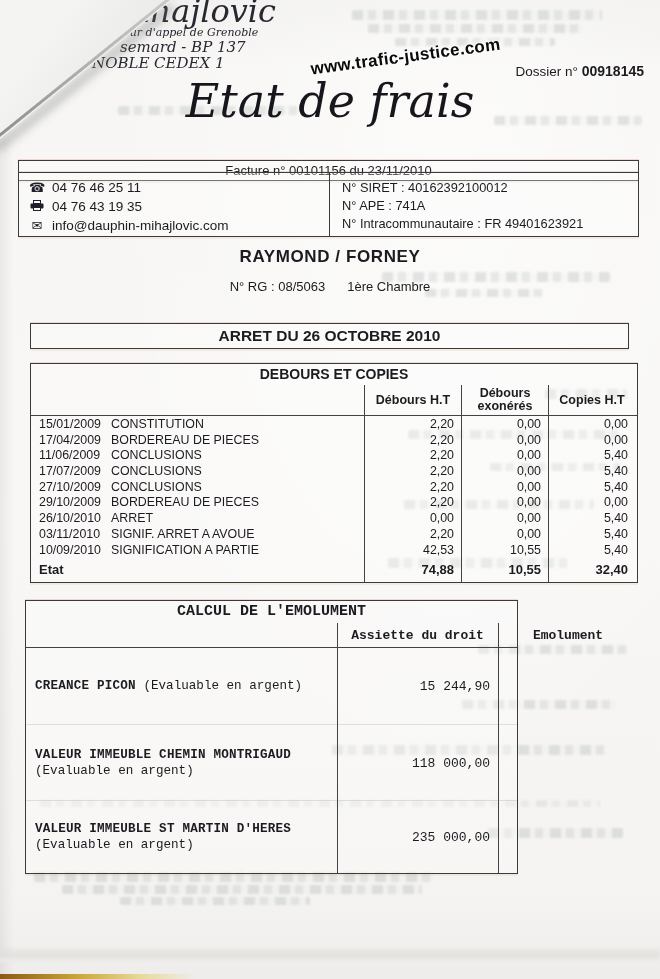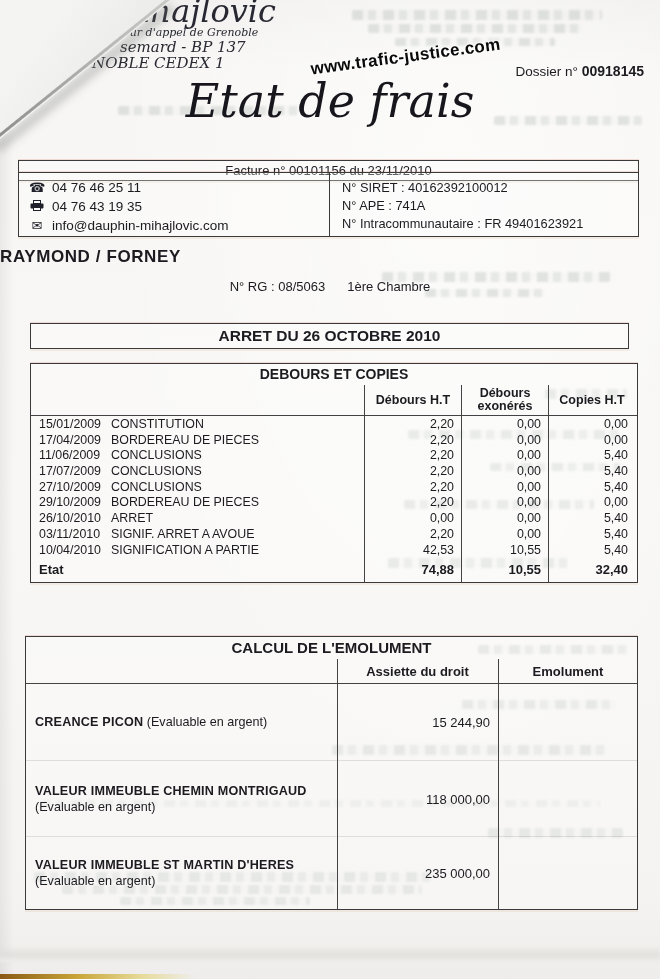--- a/index.html
+++ b/index.html
@@ -37,41 +37,41 @@
   
   .box-edge { border:1px solid #3a3a3c; box-shadow:0 -1px 0 rgba(195,90,55,0.18), 0 2px 0 rgba(205,145,85,0.12); background:rgba(255,255,255,0.30); box-sizing:border-box; }
   .invoice-box { position:absolute; left:18px; top:140px; width:621px; height:21px;
     display:flex; align-items:center; justify-content:center; font-size:13px; z-index:3;margin-top:20px; }
   .info-row { position:absolute; left:18px; top:172px; width:621px; height:65px; display:flex; z-index:3; }
   .info-left { width:312px; padding:5px 0 0 10px; }
   .info-right { flex:1; border-left:none !important; padding:6px 6px 0 12px; }
   .contact-line { display:flex; align-items:center; gap:7px; font-size:13.5px; height:19px; }
   .cicon { width:16px; text-align:center; font-family:"DejaVu Sans", sans-serif; font-size:13px; color:#20202a; }
   .company-line { font-size:12.8px; height:18px; line-height:18px; }
-  .parties { position:absolute; left:0; right:0; top:247px; text-align:left; font-size:17px; font-weight:bold; letter-spacing:0.6px; z-index:3; }
+  .parties { position:absolute; left:0; right:0; top:247px; text-align:center; font-size:17px; font-weight:bold; letter-spacing:0.6px; z-index:3; }
   .rg-row { position:absolute; left:0; right:0; top:279px; display:flex; justify-content:center; gap:22px; font-size:13px; z-index:3; }
   .arret-box { position:absolute; left:30px; top:323px; width:599px; height:26px;
     display:flex; align-items:center; justify-content:center; font-weight:bold; font-size:15.5px; z-index:3; }
   
   .debours { position:absolute; left:30px; top:363px; width:608px; height:220px; z-index:3; }
   .tbl-title { height:21px; line-height:21px; text-align:center; font-weight:bold; font-size:14px; }
   .dv { position:absolute; width:1px; background:#434345; top:21px; bottom:0; }
   .hline { position:absolute; left:0; right:0; height:1px; background:#434345; }
   .thead-cell { position:absolute; top:21px; height:30px; font-weight:bold; font-size:12.5px;
     display:flex; align-items:center; justify-content:center; text-align:center; line-height:13px; }
   .debours-rows { position:absolute; top:53px; left:0; right:0; }
   .drow { display:flex; height:15.7px; font-size:12.4px; line-height:15.7px; }
   .d-date { width:80px; padding-left:8px; box-sizing:border-box; }
   .d-label { width:253px; }
   .num { text-align:right; padding-right:7px; box-sizing:border-box; }
   .d-ht { width:97px; } .d-exo { width:87px; } .d-cop { width:87px; }
   .drow-total { position:absolute; bottom:2px; left:0; right:0; display:flex; font-weight:bold; height:20px; line-height:20px; font-size:13px; }
   .t-label { width:333px; padding-left:8px; box-sizing:border-box; }
   
-  .calcul { position:absolute; left:25px; top:636px; width:613px; height:274px; z-index:3; }
+  .calcul { position:absolute; left:25px; top:600px; width:493px; height:274px; z-index:3;font-family:Liberation Mono, monospace; }
   .calcul .tbl-title { height:22px; line-height:22px; font-size:15px; }
   .c-row { position:absolute; left:0; right:0; }
   .rowsep { border-top:1px solid rgba(120,120,122,0.20); }
   .c-desc { position:absolute; left:9px; width:292px; top:50%; transform:translateY(-50%); font-size:12.6px; line-height:16px; }
   .c-desc b { letter-spacing:0.2px; }
   .c-val { position:absolute; left:311px; width:153px; top:50%; transform:translateY(-50%); text-align:right; font-size:13px; }
   
   .ghost { position:absolute; z-index:2; filter:blur(1.2px); opacity:0.5; border-radius:2px;
     background:repeating-linear-gradient(90deg, rgba(118,134,126,0.38) 0 11px, rgba(118,134,126,0.05) 11px 16px, rgba(118,134,126,0.30) 16px 24px, rgba(118,134,126,0.04) 24px 31px); }
   .bottom-fade { position:absolute; left:0; right:0; top:946px; height:16px; z-index:4;
@@ -225,21 +225,21 @@
           <span class="d-cop num">5,40</span>
       </div>
       <div class="drow">
         <span class="d-date">03/11/2010</span>
           <span class="d-label">SIGNIF. ARRET A AVOUE</span>
           <span class="d-ht num">2,20</span>
           <span class="d-exo num">0,00</span>
           <span class="d-cop num">5,40</span>
       </div>
       <div class="drow">
-        <span class="d-date">10/04/2010</span>
+        <span class="d-date">10/09/2010</span>
           <span class="d-label">SIGNIFICATION A PARTIE</span>
           <span class="d-ht num">42,53</span>
           <span class="d-exo num">10,55</span>
           <span class="d-cop num">5,40</span>
       </div>
     </div>
 
     <div class="drow-total">
       <span class="t-label">Etat</span>
       <span class="d-ht num">74,88</span>

